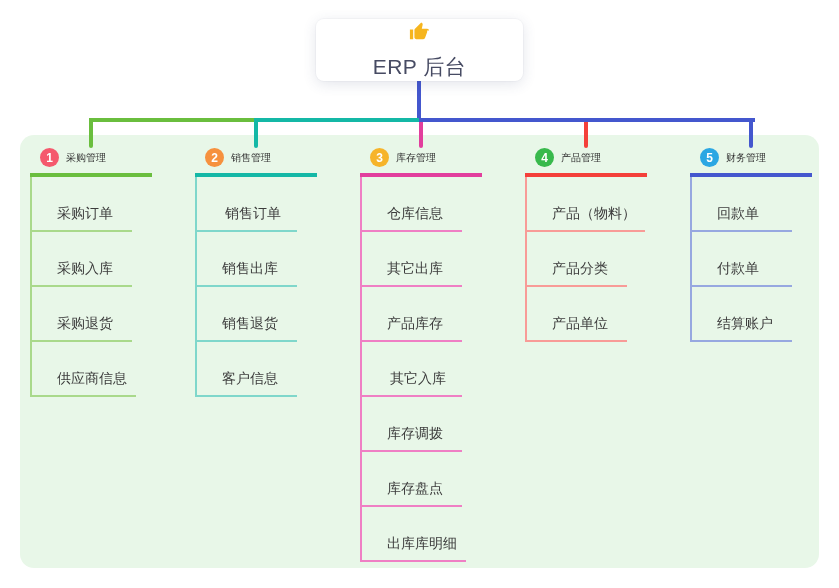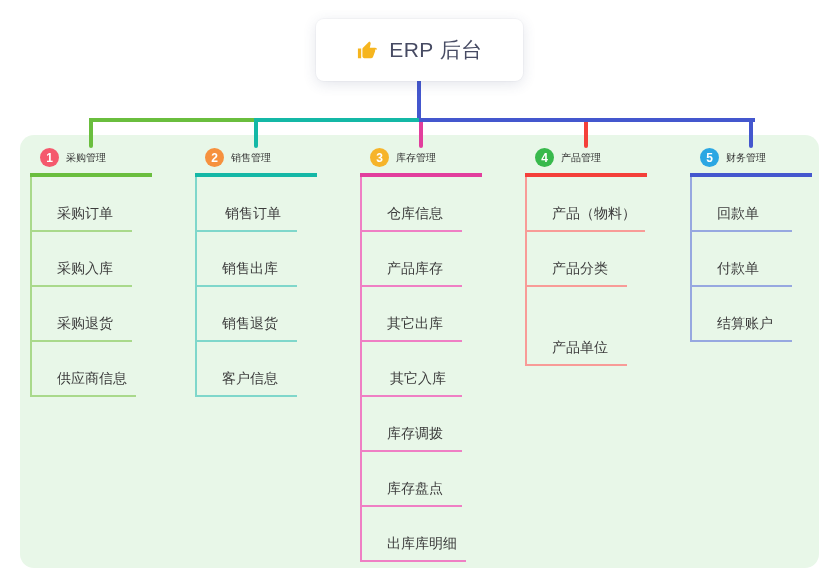--- a/index.html
+++ b/index.html
@@ -8,20 +8,21 @@
     background:#ffffff;
     font-family:"Liberation Sans","DejaVu Sans",sans-serif;
   }
   
   .root-node{
     position:absolute;left:316px;top:19px;width:207px;height:62px;
     background:#ffffff;border-radius:8px;
     box-shadow:0 3px 14px rgba(60,70,110,.14), 0 0 0 1px rgba(60,70,110,.03);
     display:flex;align-items:center;justify-content:center;gap:10px;
     z-index:5;
+    flex-direction:column;
   }
   .root-node .label{font-size:21px;color:#474b63;font-weight:500;letter-spacing:.5px;}
   .root-node svg{display:block;}
   
   .vline,.hline,.drop{position:absolute;}
   .vline{width:4px;}
   .hline{height:4px;top:118px;}
   .drop{width:4px;top:121px;height:27px;border-radius:0 0 2px 2px;}
   
   .panel{
@@ -103,37 +104,37 @@
         <li style="border-bottom-color: rgb(127, 215, 203);">客户信息</li>
       </ul>
     </div>
     <div class="branch" style="left: 360px;">
       <div class="branch-title" style="border-bottom-color: rgb(226, 62, 157);">
         <span class="badge" style="background: rgb(246, 180, 42);">3</span>
         <span class="t-label">库存管理</span>
       </div>
       <ul class="children" style="border-left-color: rgb(239, 127, 196);">
         <li style="border-bottom-color: rgb(239, 127, 196);">仓库信息</li>
+        <li style="border-bottom-color: rgb(239, 127, 196);">其它出库</li>
         <li style="border-bottom-color: rgb(239, 127, 196);">产品库存</li>
-        <li style="border-bottom-color: rgb(239, 127, 196);">其它出库</li>
         <li style="border-bottom-color: rgb(239, 127, 196); padding-left: 28px;">其它入库</li>
         <li style="border-bottom-color: rgb(239, 127, 196);">库存调拨</li>
         <li style="border-bottom-color: rgb(239, 127, 196);">库存盘点</li>
         <li style="border-bottom-color: rgb(239, 127, 196);">出库库明细</li>
       </ul>
     </div>
     <div class="branch" style="left: 525px;">
       <div class="branch-title" style="border-bottom-color: rgb(244, 64, 58);">
         <span class="badge" style="background: rgb(56, 185, 76);">4</span>
         <span class="t-label">产品管理</span>
       </div>
       <ul class="children" style="border-left-color: rgb(248, 155, 151);">
         <li style="border-bottom-color: rgb(248, 155, 151);">产品（物料）</li>
         <li style="border-bottom-color: rgb(248, 155, 151);">产品分类</li>
-        <li style="border-bottom-color: rgb(248, 155, 151); margin-top: 24px;">产品单位</li>
+        <li style="border-bottom-color: rgb(248, 155, 151);">产品单位</li>
       </ul>
     </div>
     <div class="branch" style="left: 690px;">
       <div class="branch-title" style="border-bottom-color: rgb(68, 87, 206);">
         <span class="badge" style="background: rgb(43, 167, 227);">5</span>
         <span class="t-label">财务管理</span>
       </div>
       <ul class="children" style="border-left-color: rgb(151, 168, 224);">
         <li style="border-bottom-color: rgb(151, 168, 224);">回款单</li>
         <li style="border-bottom-color: rgb(151, 168, 224);">付款单</li>

